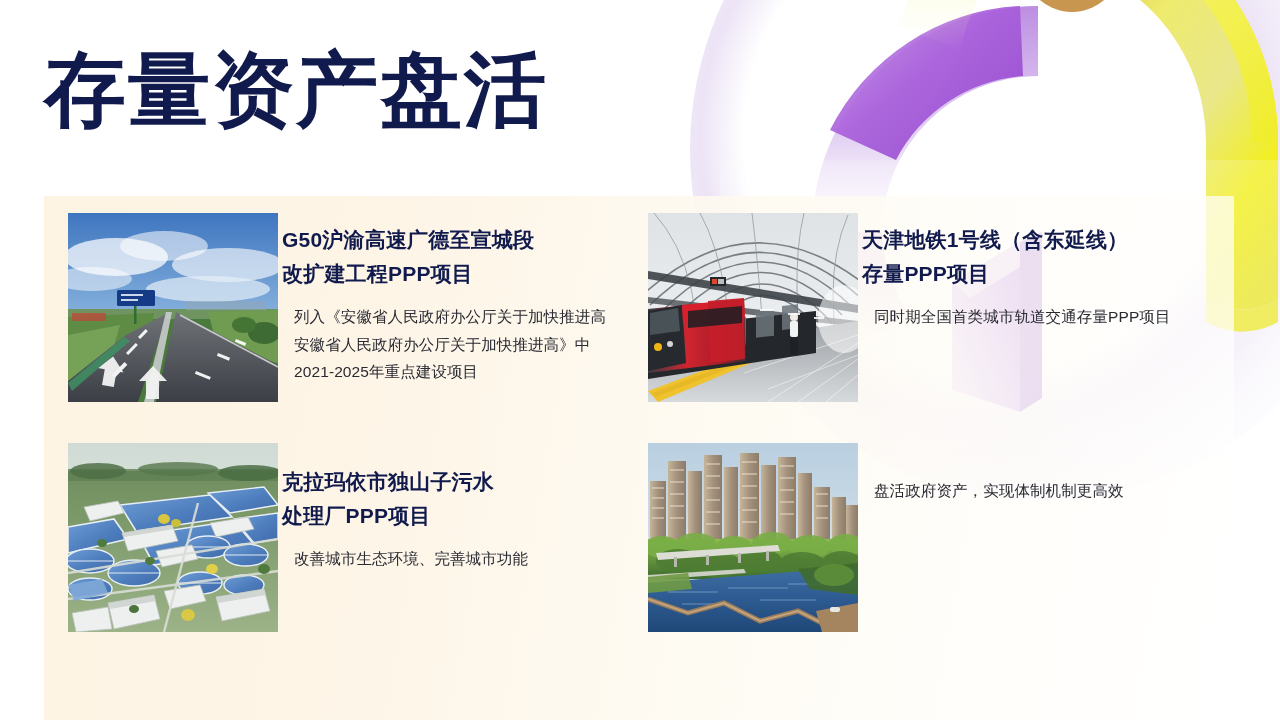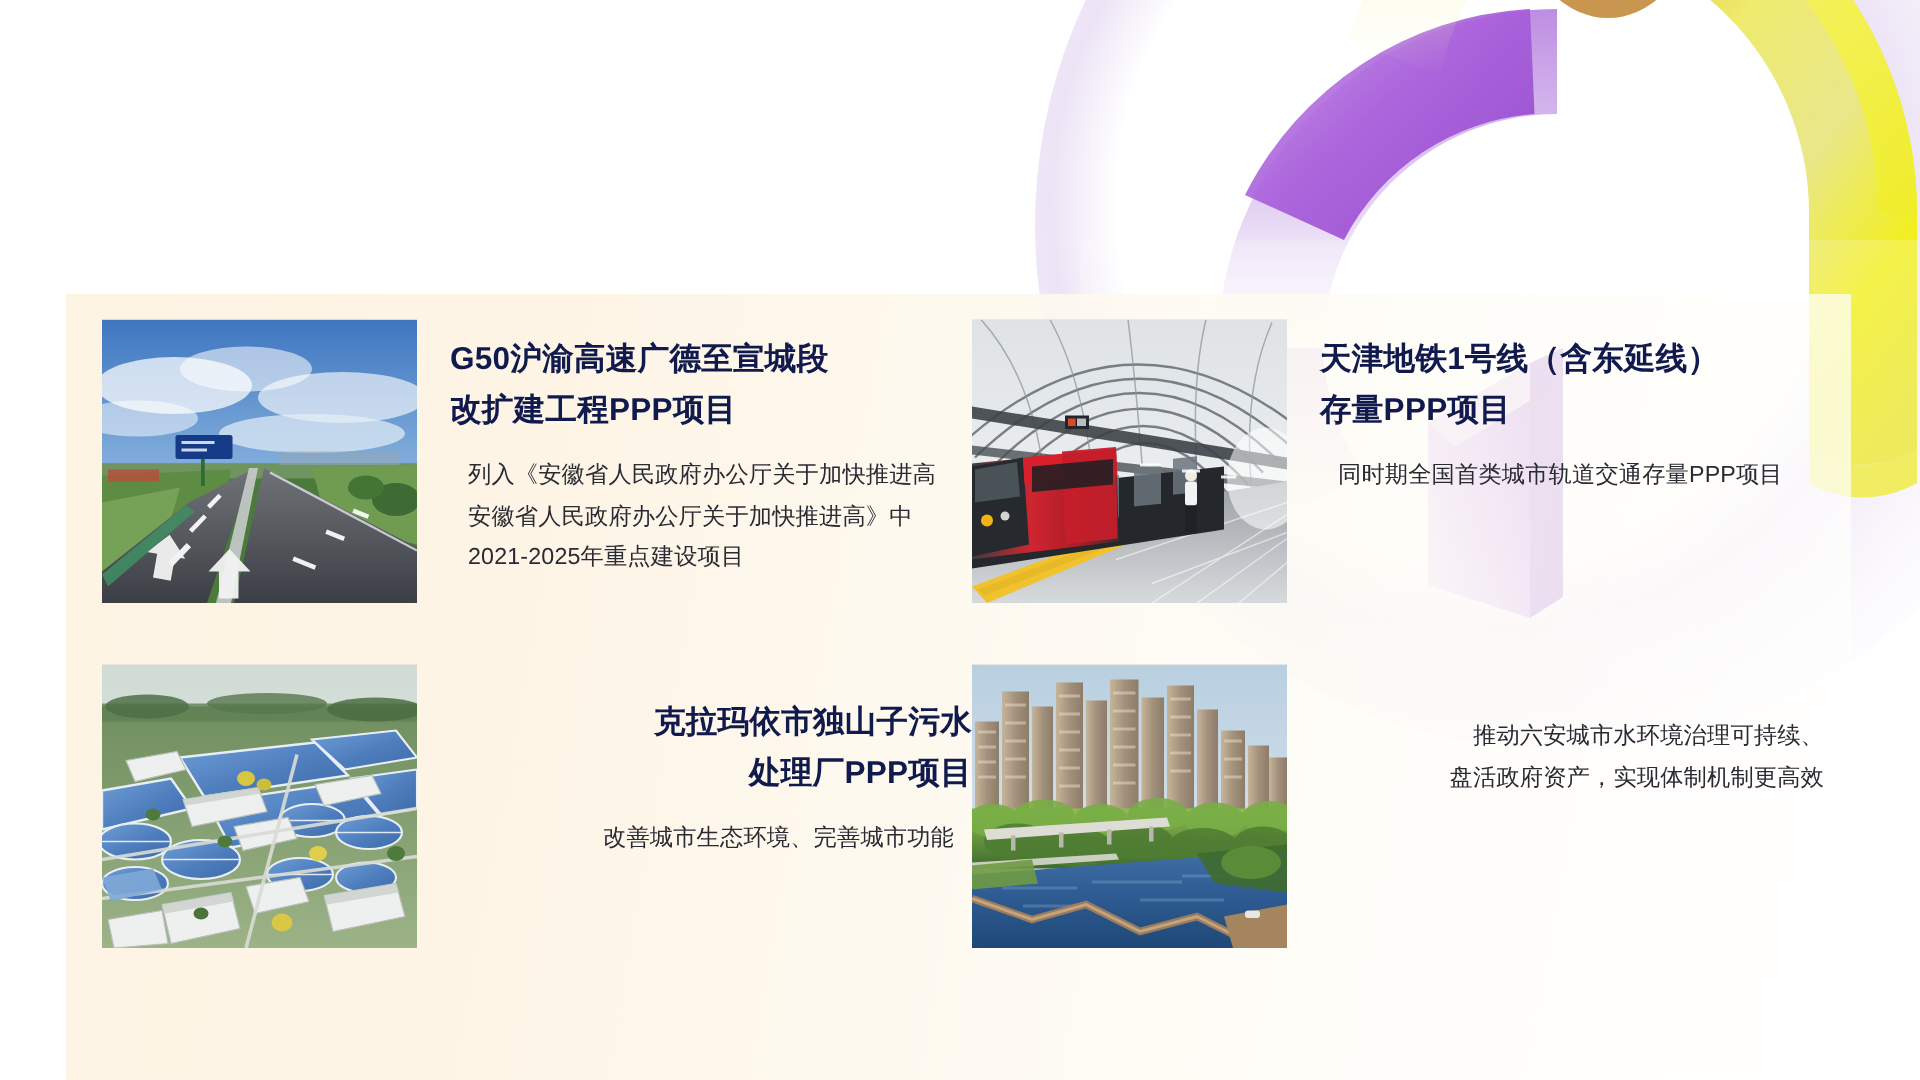--- a/index.html
+++ b/index.html
@@ -44,32 +44,32 @@
   .grid{
     position:absolute;left:68px;top:213px;width:1160px;
     display:grid;grid-template-columns:580px 580px;grid-template-rows:230px 230px;
   }
   .card{display:flex;align-items:flex-start;}
   .thumb{
     width:210px;height:189px;flex:0 0 210px;overflow:hidden;position:relative;
     background:#d9d9d9;
   }
   .thumb svg{display:block;width:210px;height:189px;}
-  .ctext{flex:1 1 auto;padding-left:22px;padding-top:10px;}
+  .ctext{flex:1 1 auto;padding-left:4px;padding-top:10px;}
   .chead{
     font-size:21px;font-weight:700;color:#111a4d;line-height:1.62;
     letter-spacing:0.2px;margin:0 0 4px 0;
   }
   .chead .l2{display:block;}
   .cdesc{
     font-size:15.5px;color:#2a2a33;line-height:1.78;letter-spacing:0.1px;margin:12px;
   }
   .cdesc span{display:block;}
   
-  .row2 .ctext{padding-top:22px;text-align:right;}
+  .row2 .ctext{padding-top:22px;}
 </style>
 </head>
 <body>
 
 <div id="slide">
 
   <div class="halo"></div>
 
   <div class="deco">
     <svg viewBox="0 0 620 620" xmlns="http://www.w3.org/2000/svg">
@@ -140,20 +140,21 @@
 
       <ellipse cx="352" cy="126" rx="52" ry="56" fill="#b9791c" opacity="0.78"></ellipse>
       <ellipse cx="344" cy="112" rx="38" ry="40" fill="#a8690f" opacity="0.55"></ellipse>
 
       <path d="M 486 470 A 72 72 0 0 0 558 470 L 558 492 A 72 72 0 0 1 486 492 Z" fill="#ece92c" opacity="0.9"></path>
 
       <rect x="0" y="330" width="620" height="290" fill="#ffffff" opacity="0.18"></rect>
     </svg>
   </div>
 
+  <div class="title">存量资产盘活</div>
 
   <div class="panel"></div>
 
   <div class="grid">
 
     <div class="card">
       <div class="thumb">
         <svg viewBox="0 0 210 189" preserveAspectRatio="none" xmlns="http://www.w3.org/2000/svg">
           <defs>
             <linearGradient id="skyA" x1="0" y1="0" x2="0" y2="1">
@@ -558,20 +559,19 @@
           <path d="M0 156 L40 170 L76 160 L112 178 L150 168 L178 182" stroke="#c3a47e" stroke-width="2" fill="none"></path>
 
           <path d="M168 168 L210 160 L210 189 L174 189 Z" fill="#a5855f"></path>
           <rect x="182" y="164" width="10" height="5" rx="2" fill="#e7e7e4"></rect>
 
           <path d="M0 134 L40 130 L44 146 L0 150 Z" fill="#6f9a44" opacity="0.9"></path>
         </svg>
       </div>
       <div class="ctext">
         <p class="cdesc">
-          <span>推动六安城市水环境治理可持续、</span>
           <span>盘活政府资产，实现体制机制更高效</span>
         </p>
       </div>
     </div>
 
   </div>
 </div>
 
 </body></html>

